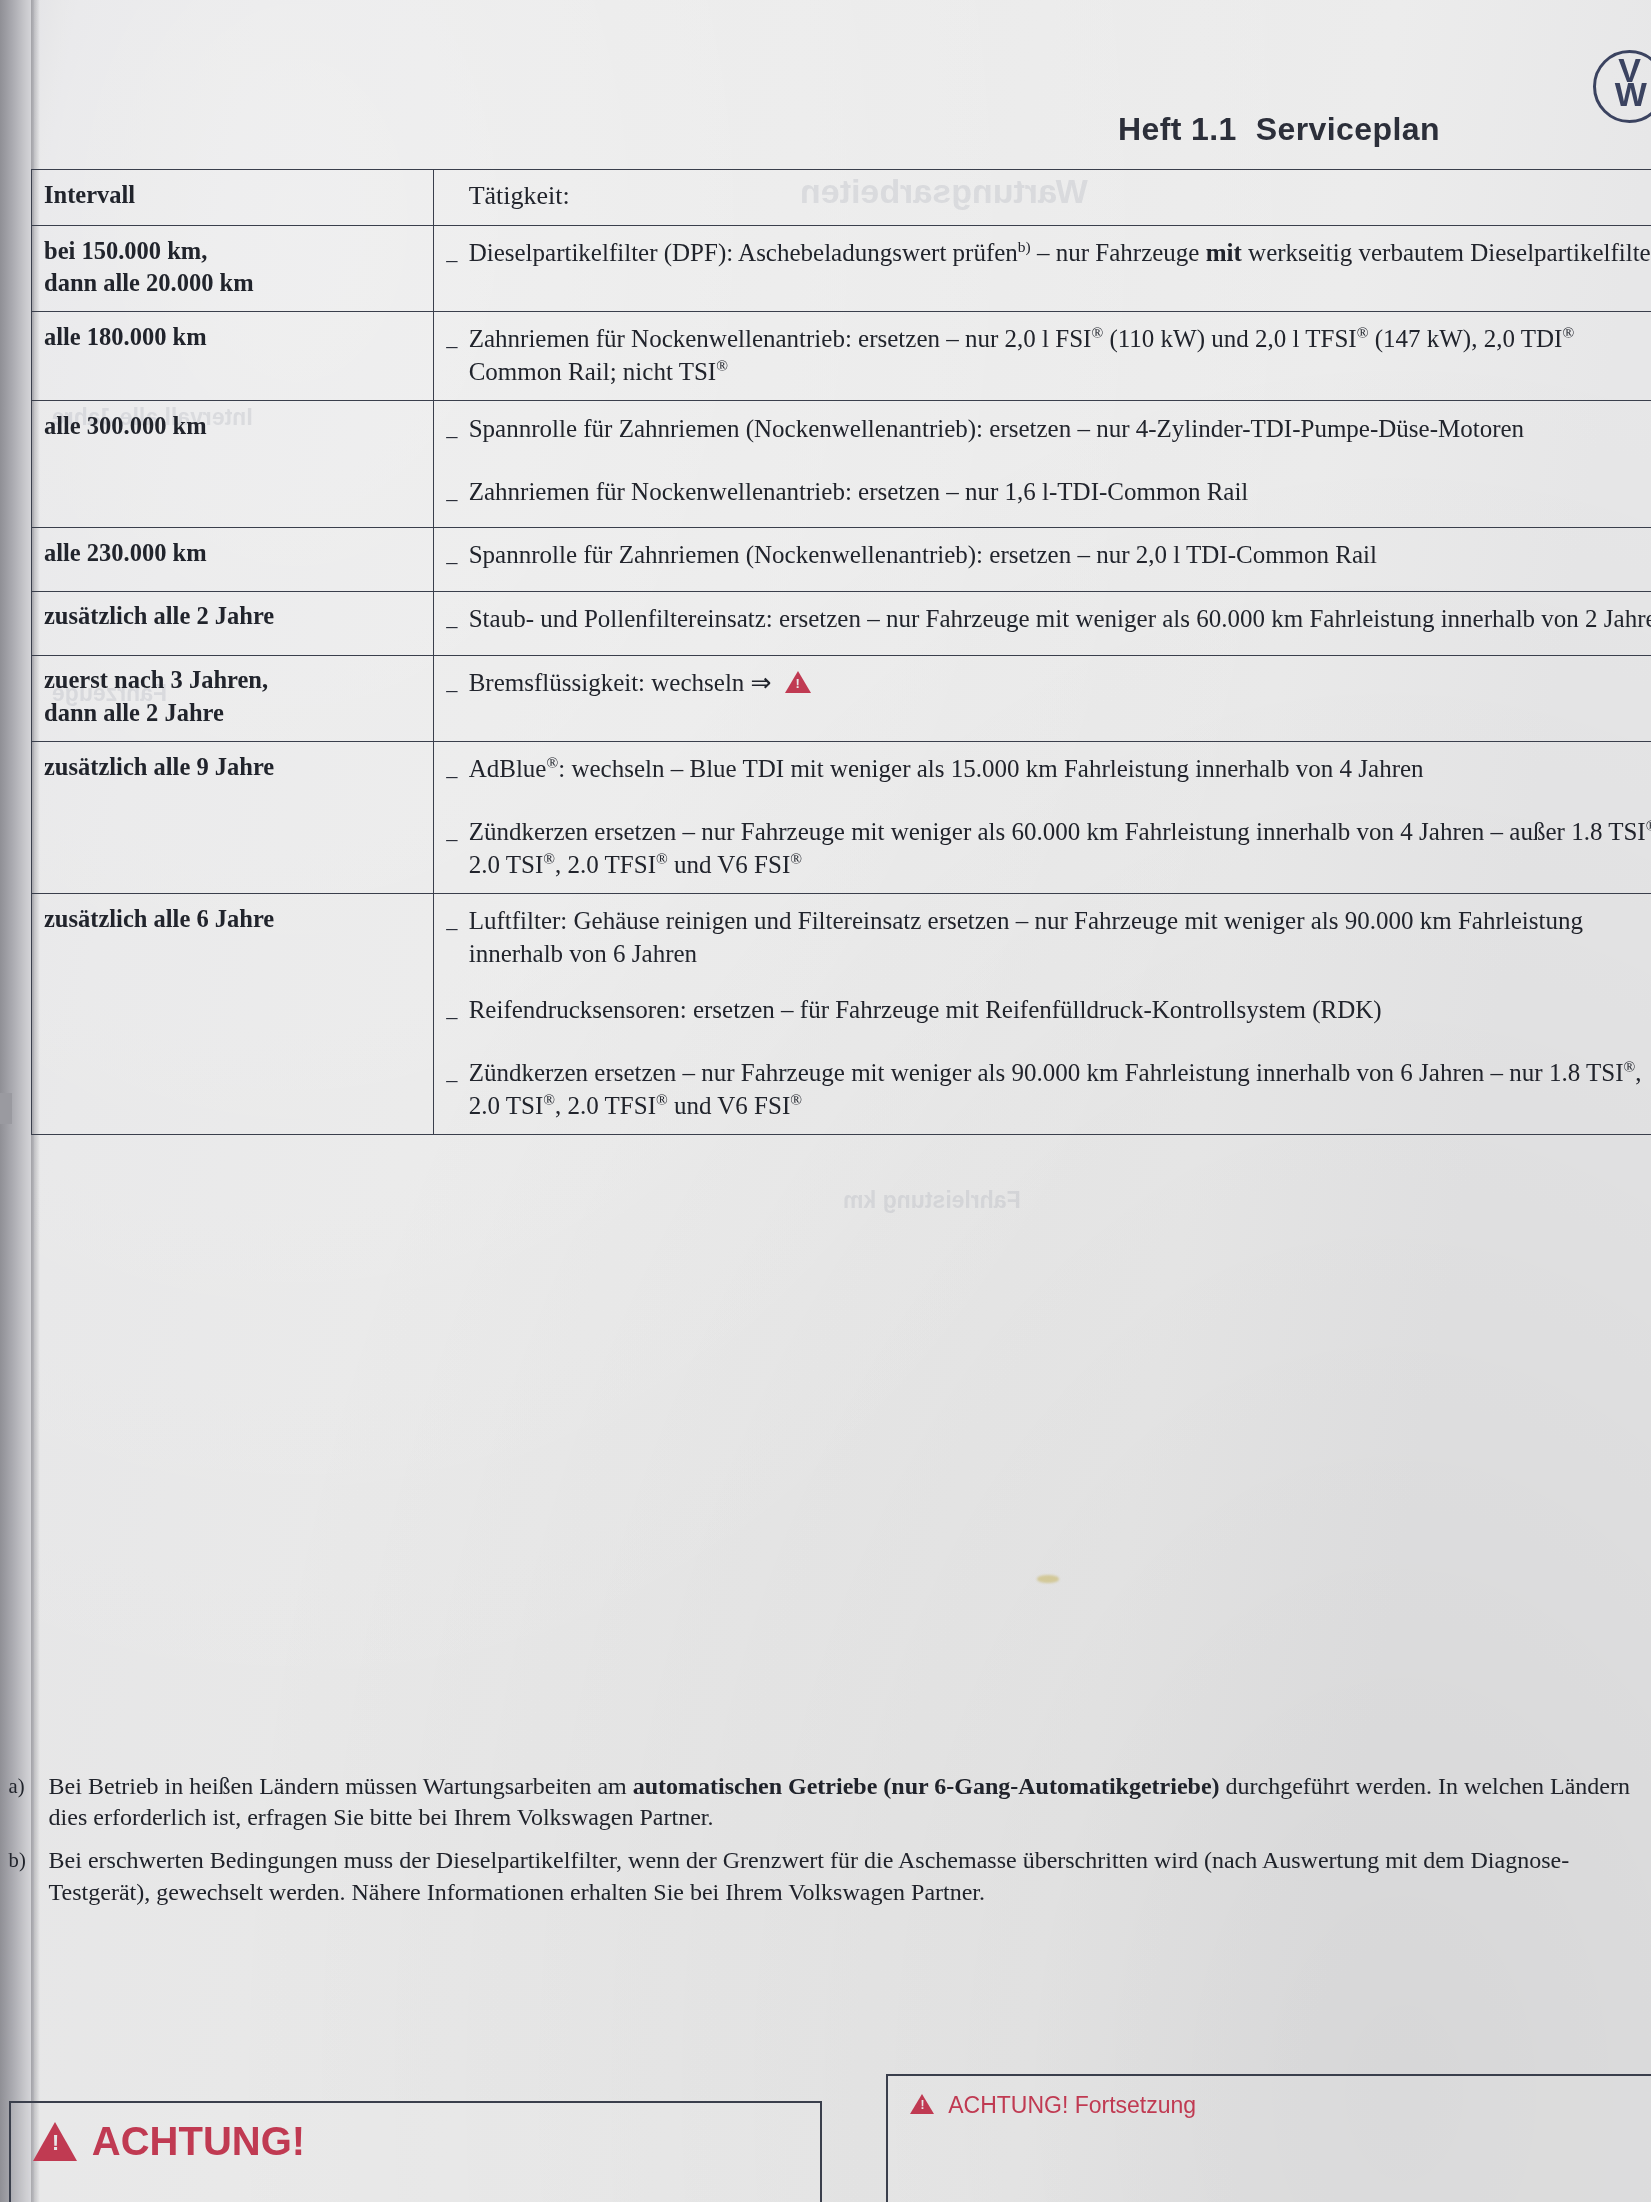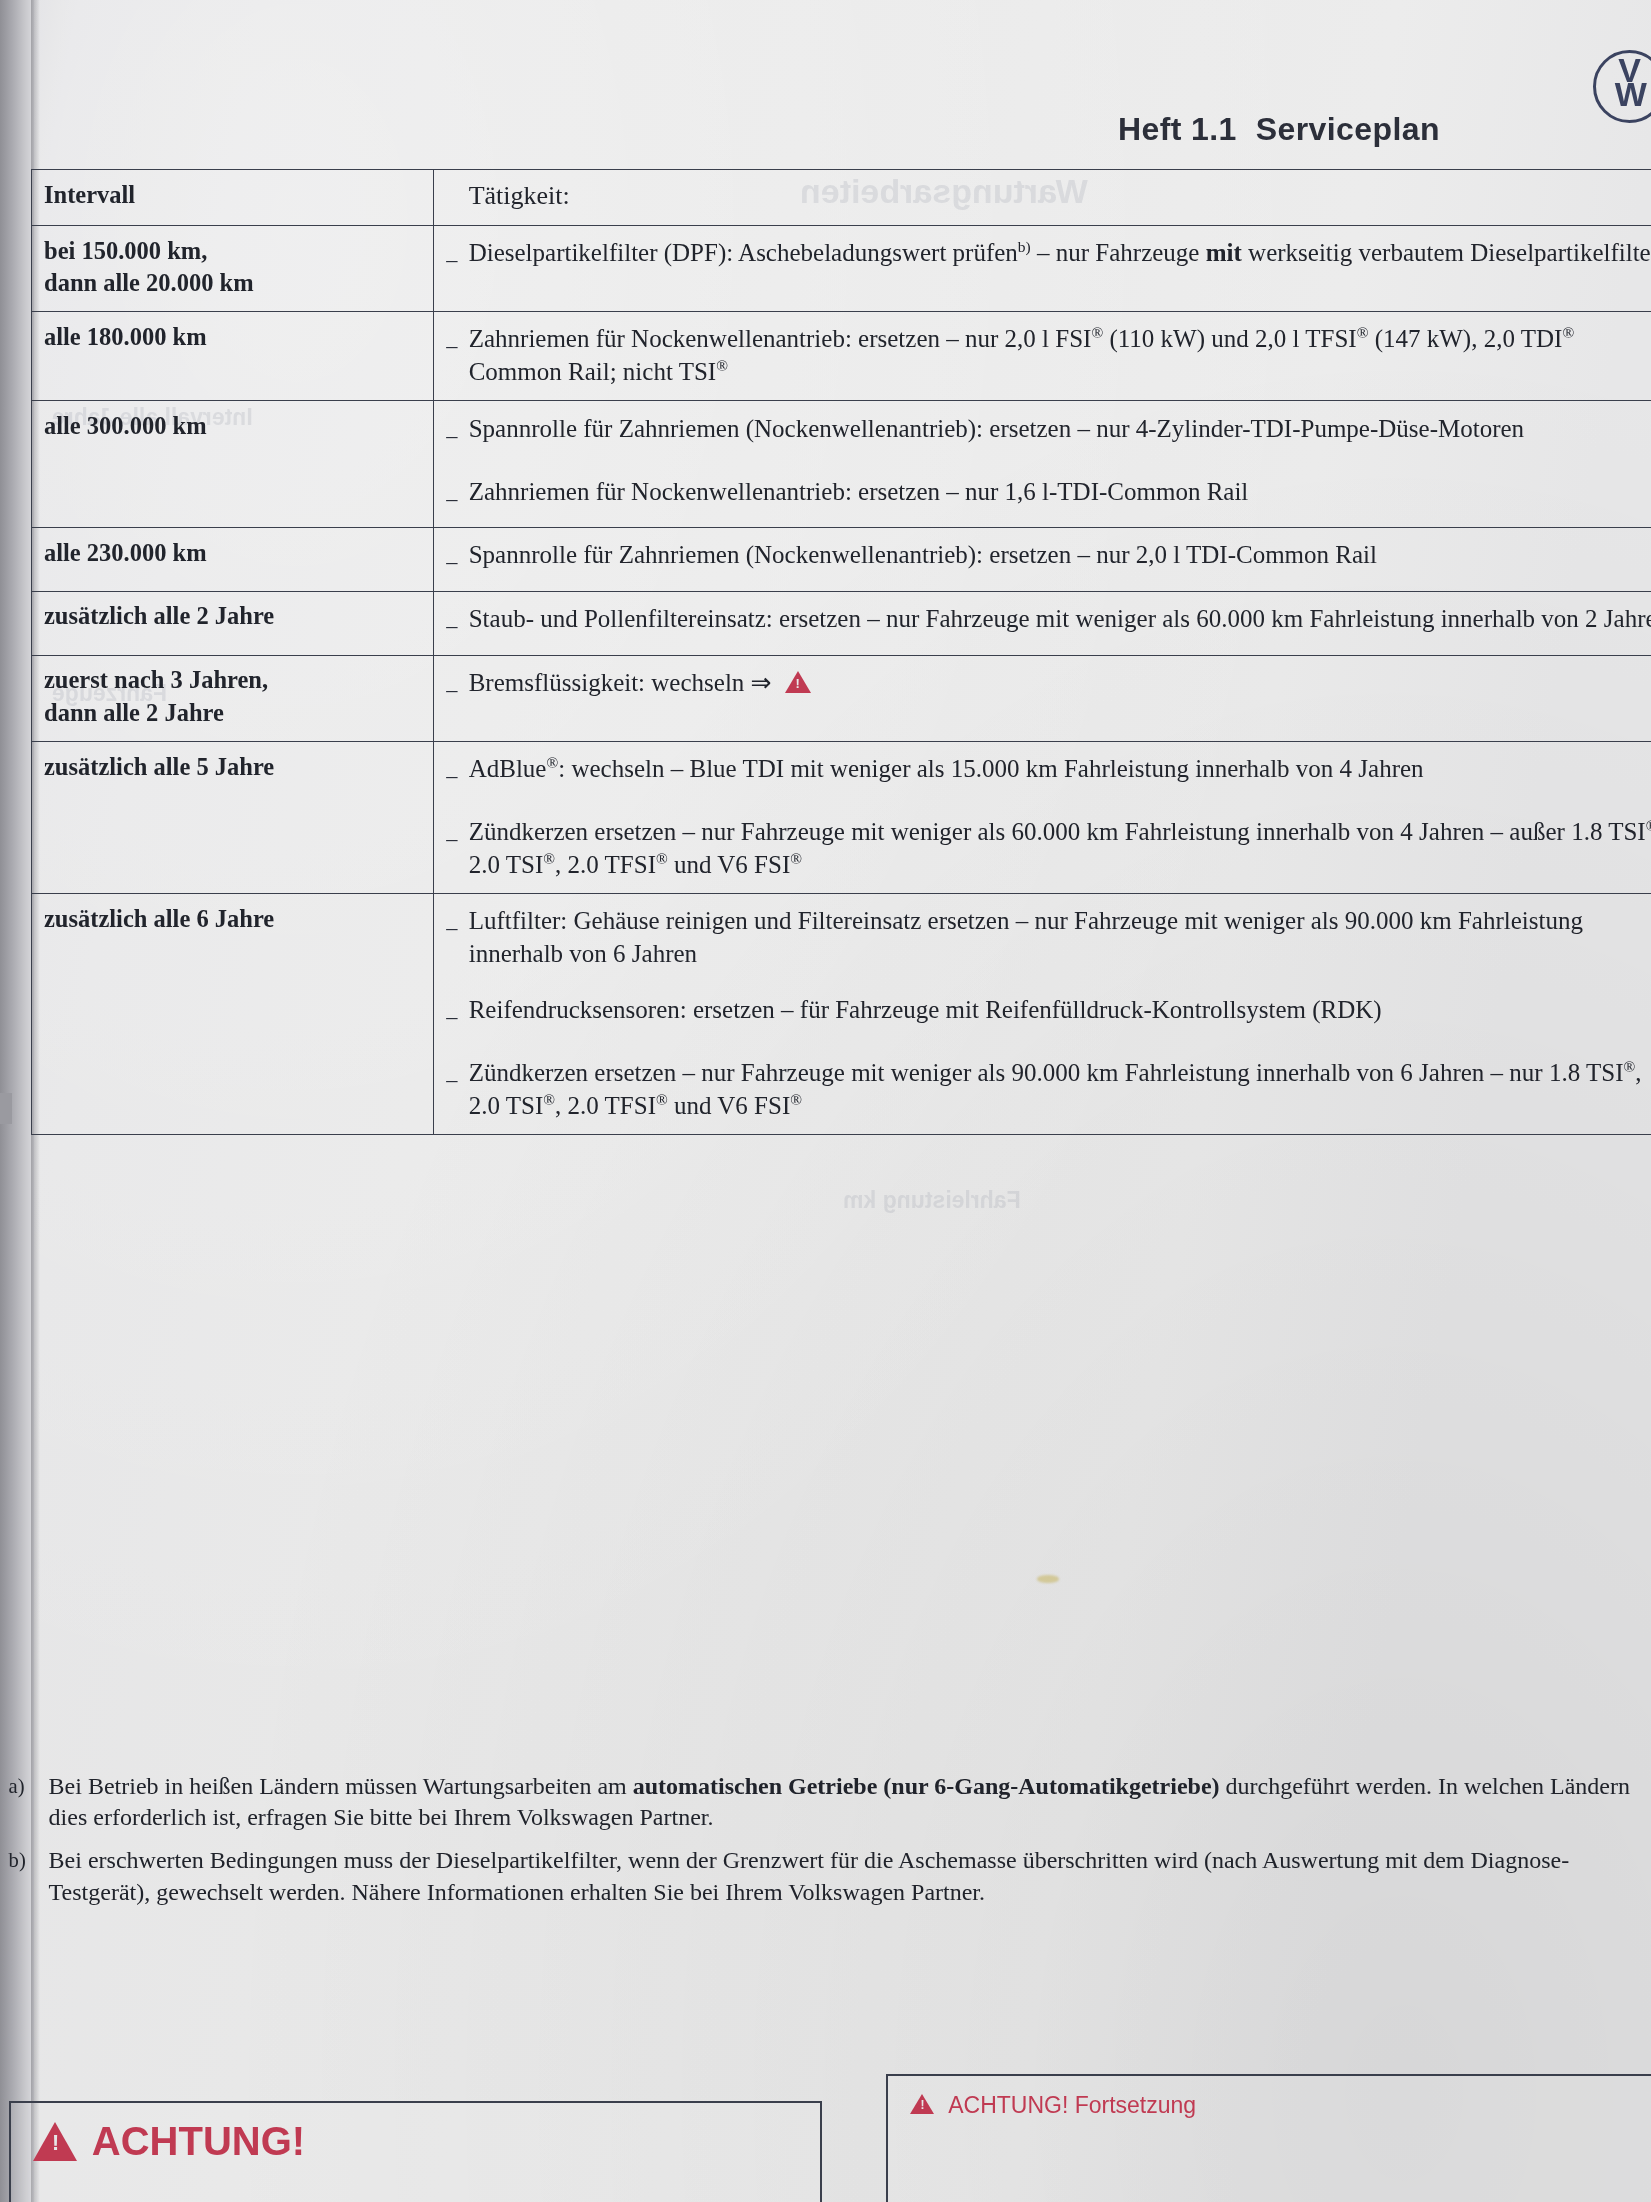--- a/index.html
+++ b/index.html
@@ -304,21 +304,21 @@
         </td>
         <td class="col-task">
           <div class="item">
             <span class="dash">–</span>
             <span class="txt">Bremsflüssigkeit: wechseln ⇒ <span class="warn-tri"></span></span>
           </div>
         </td>
       </tr>
       <tr>
         <td class="col-interval">
-          <div>zusätzlich alle 5 Jahre</div>
+          <div>zusätzlich alle 9 Jahre</div>
         </td>
         <td class="col-task">
           <div class="item">
             <span class="dash">–</span>
             <span class="txt">AdBlue<sup>®</sup>: wechseln – Blue TDI mit weniger als 15.000 km Fahrleistung innerhalb von 4 Jahren</span>
           </div>
           <div class="item">
             <span class="dash">–</span>
             <span class="txt">Zündkerzen ersetzen – nur Fahrzeuge mit weniger als 60.000 km Fahrleistung innerhalb von 4 Jahren – außer 1.8 TSI<sup>®</sup>, 2.0 TSI<sup>®</sup>, 2.0 TFSI<sup>®</sup> und V6 FSI<sup>®</sup></span>
           </div>

